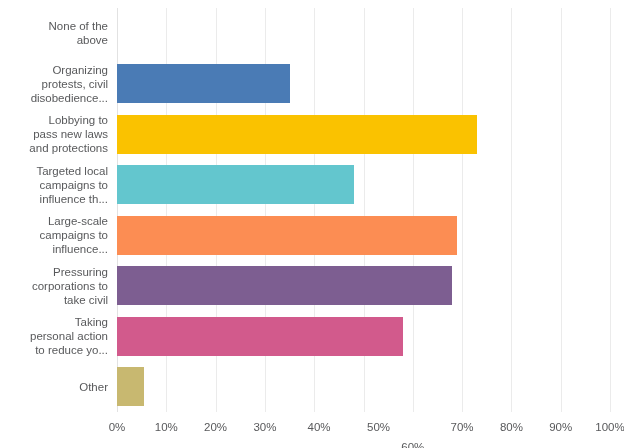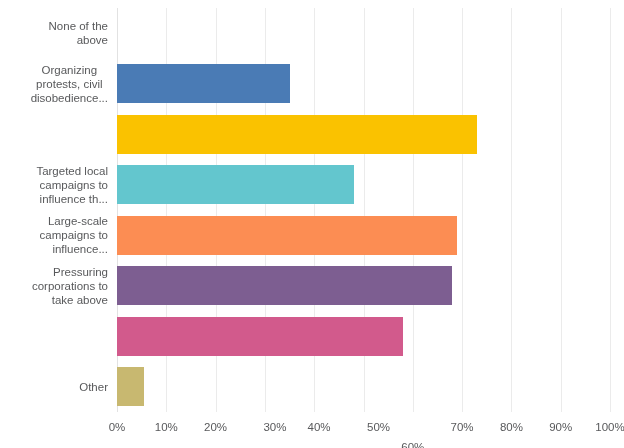--- a/index.html
+++ b/index.html
@@ -114,46 +114,60 @@
 
 <div id="chart-root">
 
   <div class="cat-labels">
       <div class="cat-label" title="None of the above" style="top: 0px; height: 50.5px;">
         <div>
           <span>None of the</span>
           <span>above</span>
         </div>
       </div>
-      <div class="cat-label" title="Organizing protests, civil disobedience..." style="top: 50.5px; height: 50.5px; text-align: center;">
+      <div class="cat-label" title="Organizing protests, civil disobedience..." style="top: 50.5px; height: 50.5px;">
         <div>
           <span>Organizing</span>
           <span>protests, civil</span>
           <span>disobedience...</span>
         </div>
       </div>
+      <div class="cat-label" title="Lobbying to pass new laws and protections" style="top: 101px; height: 50.5px;">
+        <div>
+          <span>Lobbying to</span>
+          <span>pass new laws</span>
+          <span>and protections</span>
+        </div>
+      </div>
       <div class="cat-label" title="Targeted local campaigns to influence th..." style="top: 151.5px; height: 50.5px;">
         <div>
           <span>Targeted local</span>
           <span>campaigns to</span>
           <span>influence th...</span>
         </div>
       </div>
       <div class="cat-label" title="Large-scale campaigns to influence..." style="top: 202px; height: 50.5px; justify-content: flex-end;">
         <div>
           <span>Large-scale</span>
           <span>campaigns to</span>
           <span>influence...</span>
         </div>
       </div>
       <div class="cat-label" title="Pressuring corporations to take action" style="top: 252.5px; height: 50.5px; align-items: center;">
         <div>
           <span>Pressuring</span>
           <span>corporations to</span>
-          <span>take above</span>
+          <span>take civil</span>
+        </div>
+      </div>
+      <div class="cat-label" title="Taking personal action to reduce yo..." style="top: 303px; height: 50.5px;">
+        <div>
+          <span>Taking</span>
+          <span>personal action</span>
+          <span>to reduce yo...</span>
         </div>
       </div>
       <div class="cat-label" title="Other" style="top: 353.5px; height: 50.5px;">
         <div>
           <span>Other</span>
         </div>
       </div>
     </div>
 
   <div class="plot-area">
@@ -193,21 +207,21 @@
         <div class="row" style="top: 353.5px; height: 50.5px;">
           <div class="bar" title="Other: 5.5%" style="width: 27.115px; background: rgb(200, 184, 112); display: block;"></div>
         </div>
       </div>
   </div>
 
   <div class="x-axis">
       <div class="x-tick" style="left: 0px;">0%</div>
       <div class="x-tick" style="left: 49.3px;">10%</div>
       <div class="x-tick" style="left: 98.6px;">20%</div>
-      <div class="x-tick" style="left: 147.9px; margin-left: 10px;">30%</div>
+      <div class="x-tick" style="left: 147.9px;">30%</div>
       <div class="x-tick" style="left: 202px; text-align: center;">40%</div>
       <div class="x-tick" style="left: 246.5px; margin-left: 15px;">50%</div>
       <div class="x-tick" style="left: 295.8px; margin-top: 20px;">60%</div>
       <div class="x-tick" style="left: 345.1px;">70%</div>
       <div class="x-tick" style="left: 394.4px;">80%</div>
       <div class="x-tick" style="left: 443.7px;">90%</div>
       <div class="x-tick" style="left: 493px;">100%</div>
     </div>
 
 </div>

